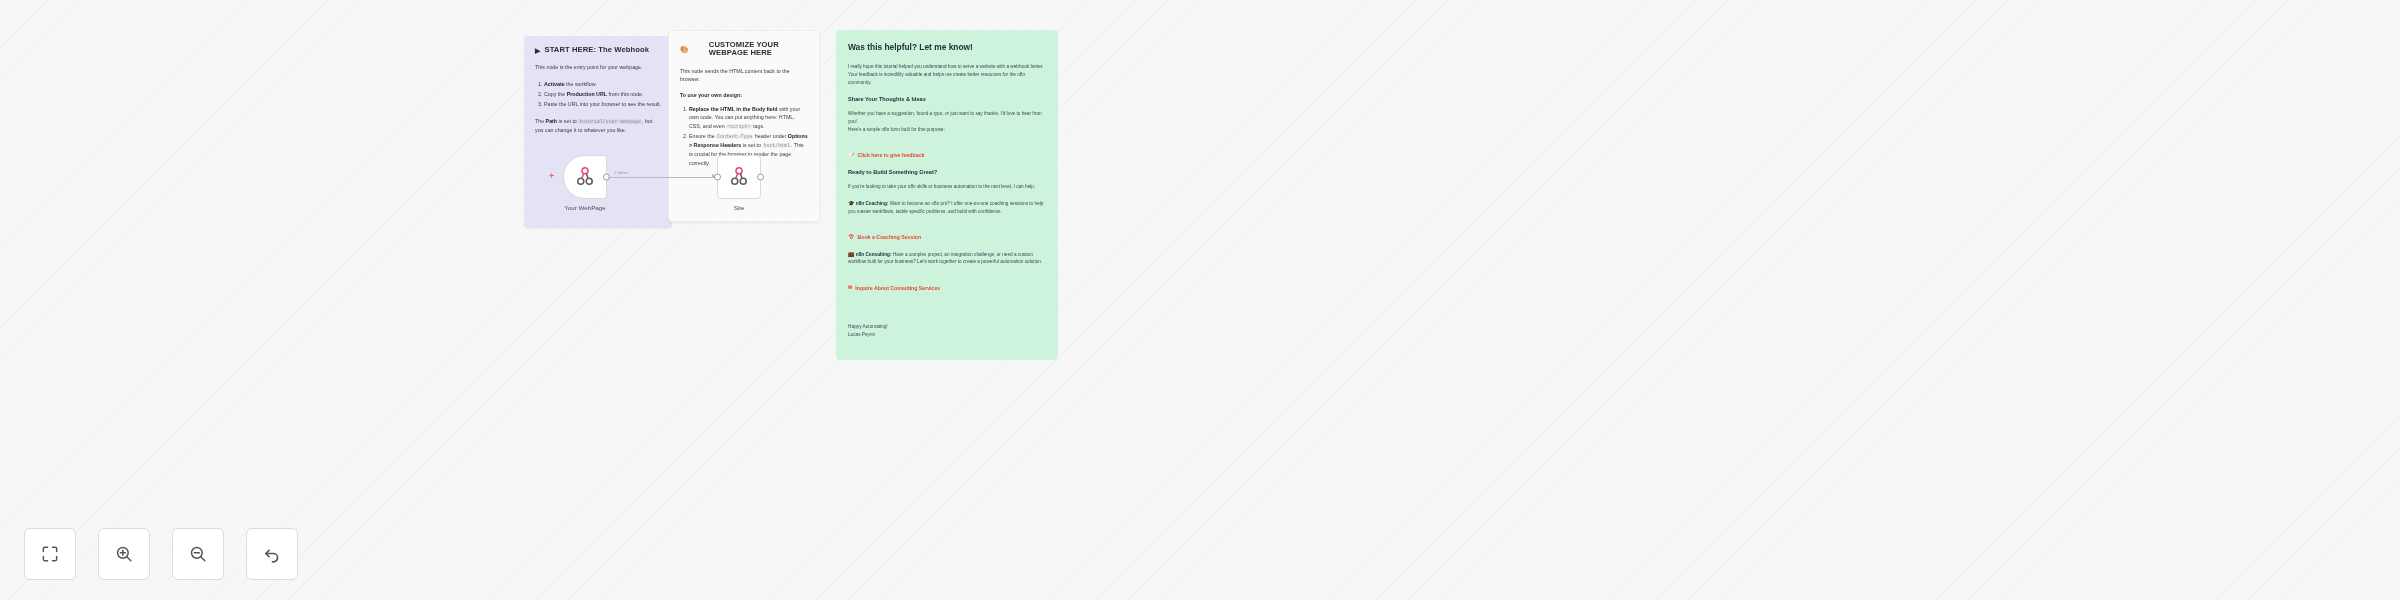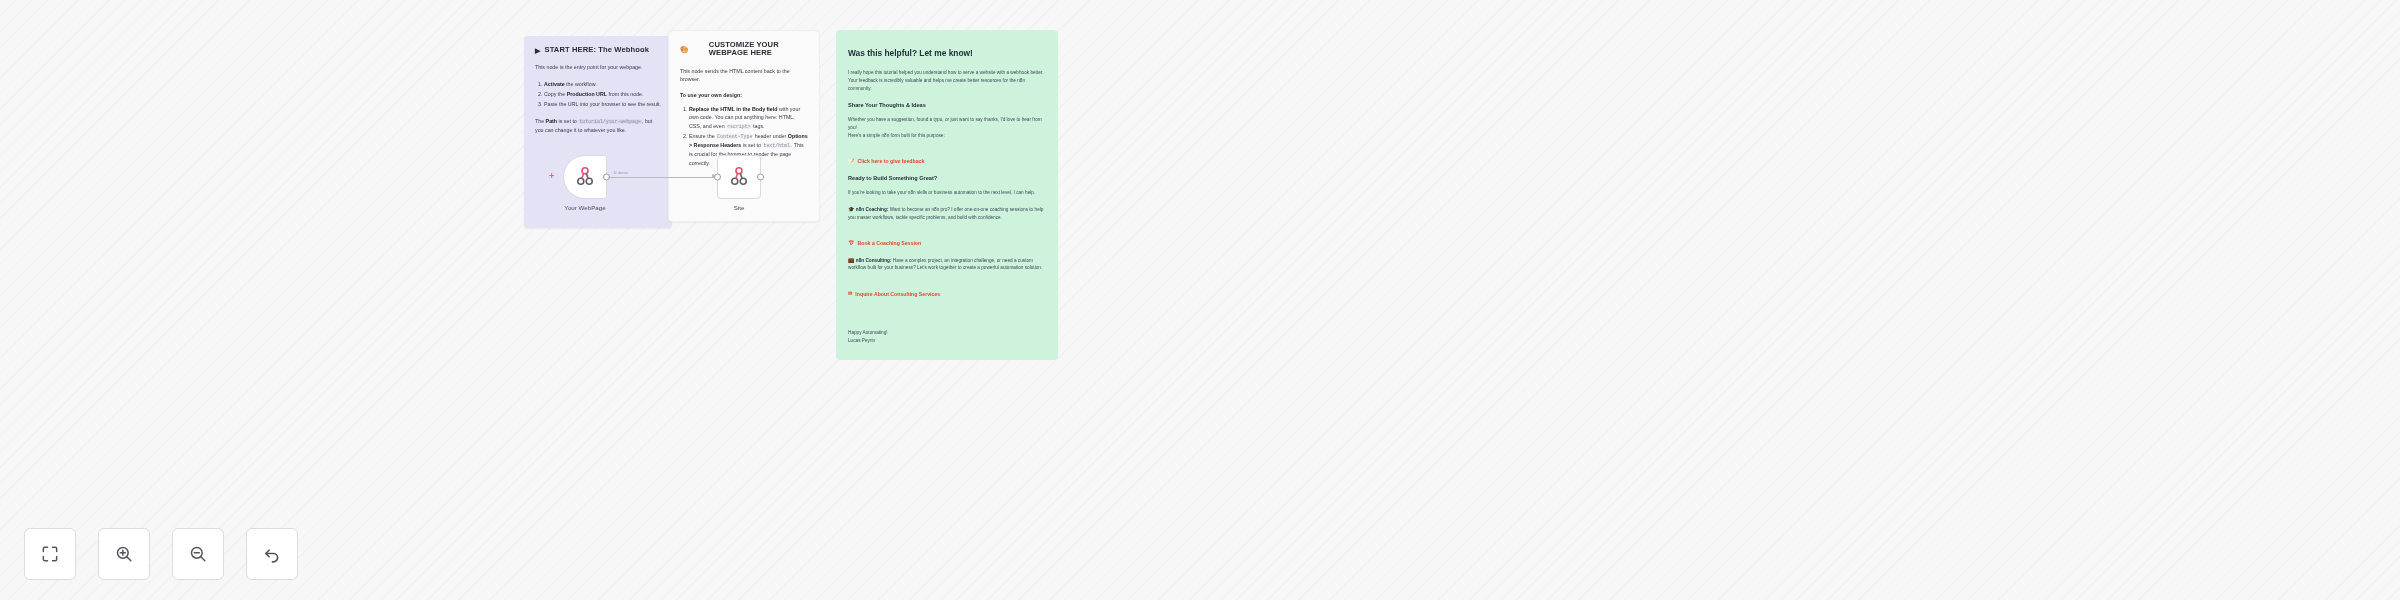--- a/index.html
+++ b/index.html
@@ -114,21 +114,21 @@
     background: #cdf3dd;
     border-radius: 4px;
     box-sizing: border-box;
     padding: 11px 12px;
     overflow: hidden;
   }
   .fb-h1 {
     font-size: 8.4px;
     font-weight: bold;
     color: #22303a;
-    margin: 7px 0 11px 0;
+    margin: 1px 0 11px 0;
     line-height: 1.2;
   }
   .fb-h2 {
     font-size: 5.6px;
     font-weight: bold;
     color: #22303a;
     margin: 0 0 7px 0;
     line-height: 1.3;
   }
   .fb-p {

